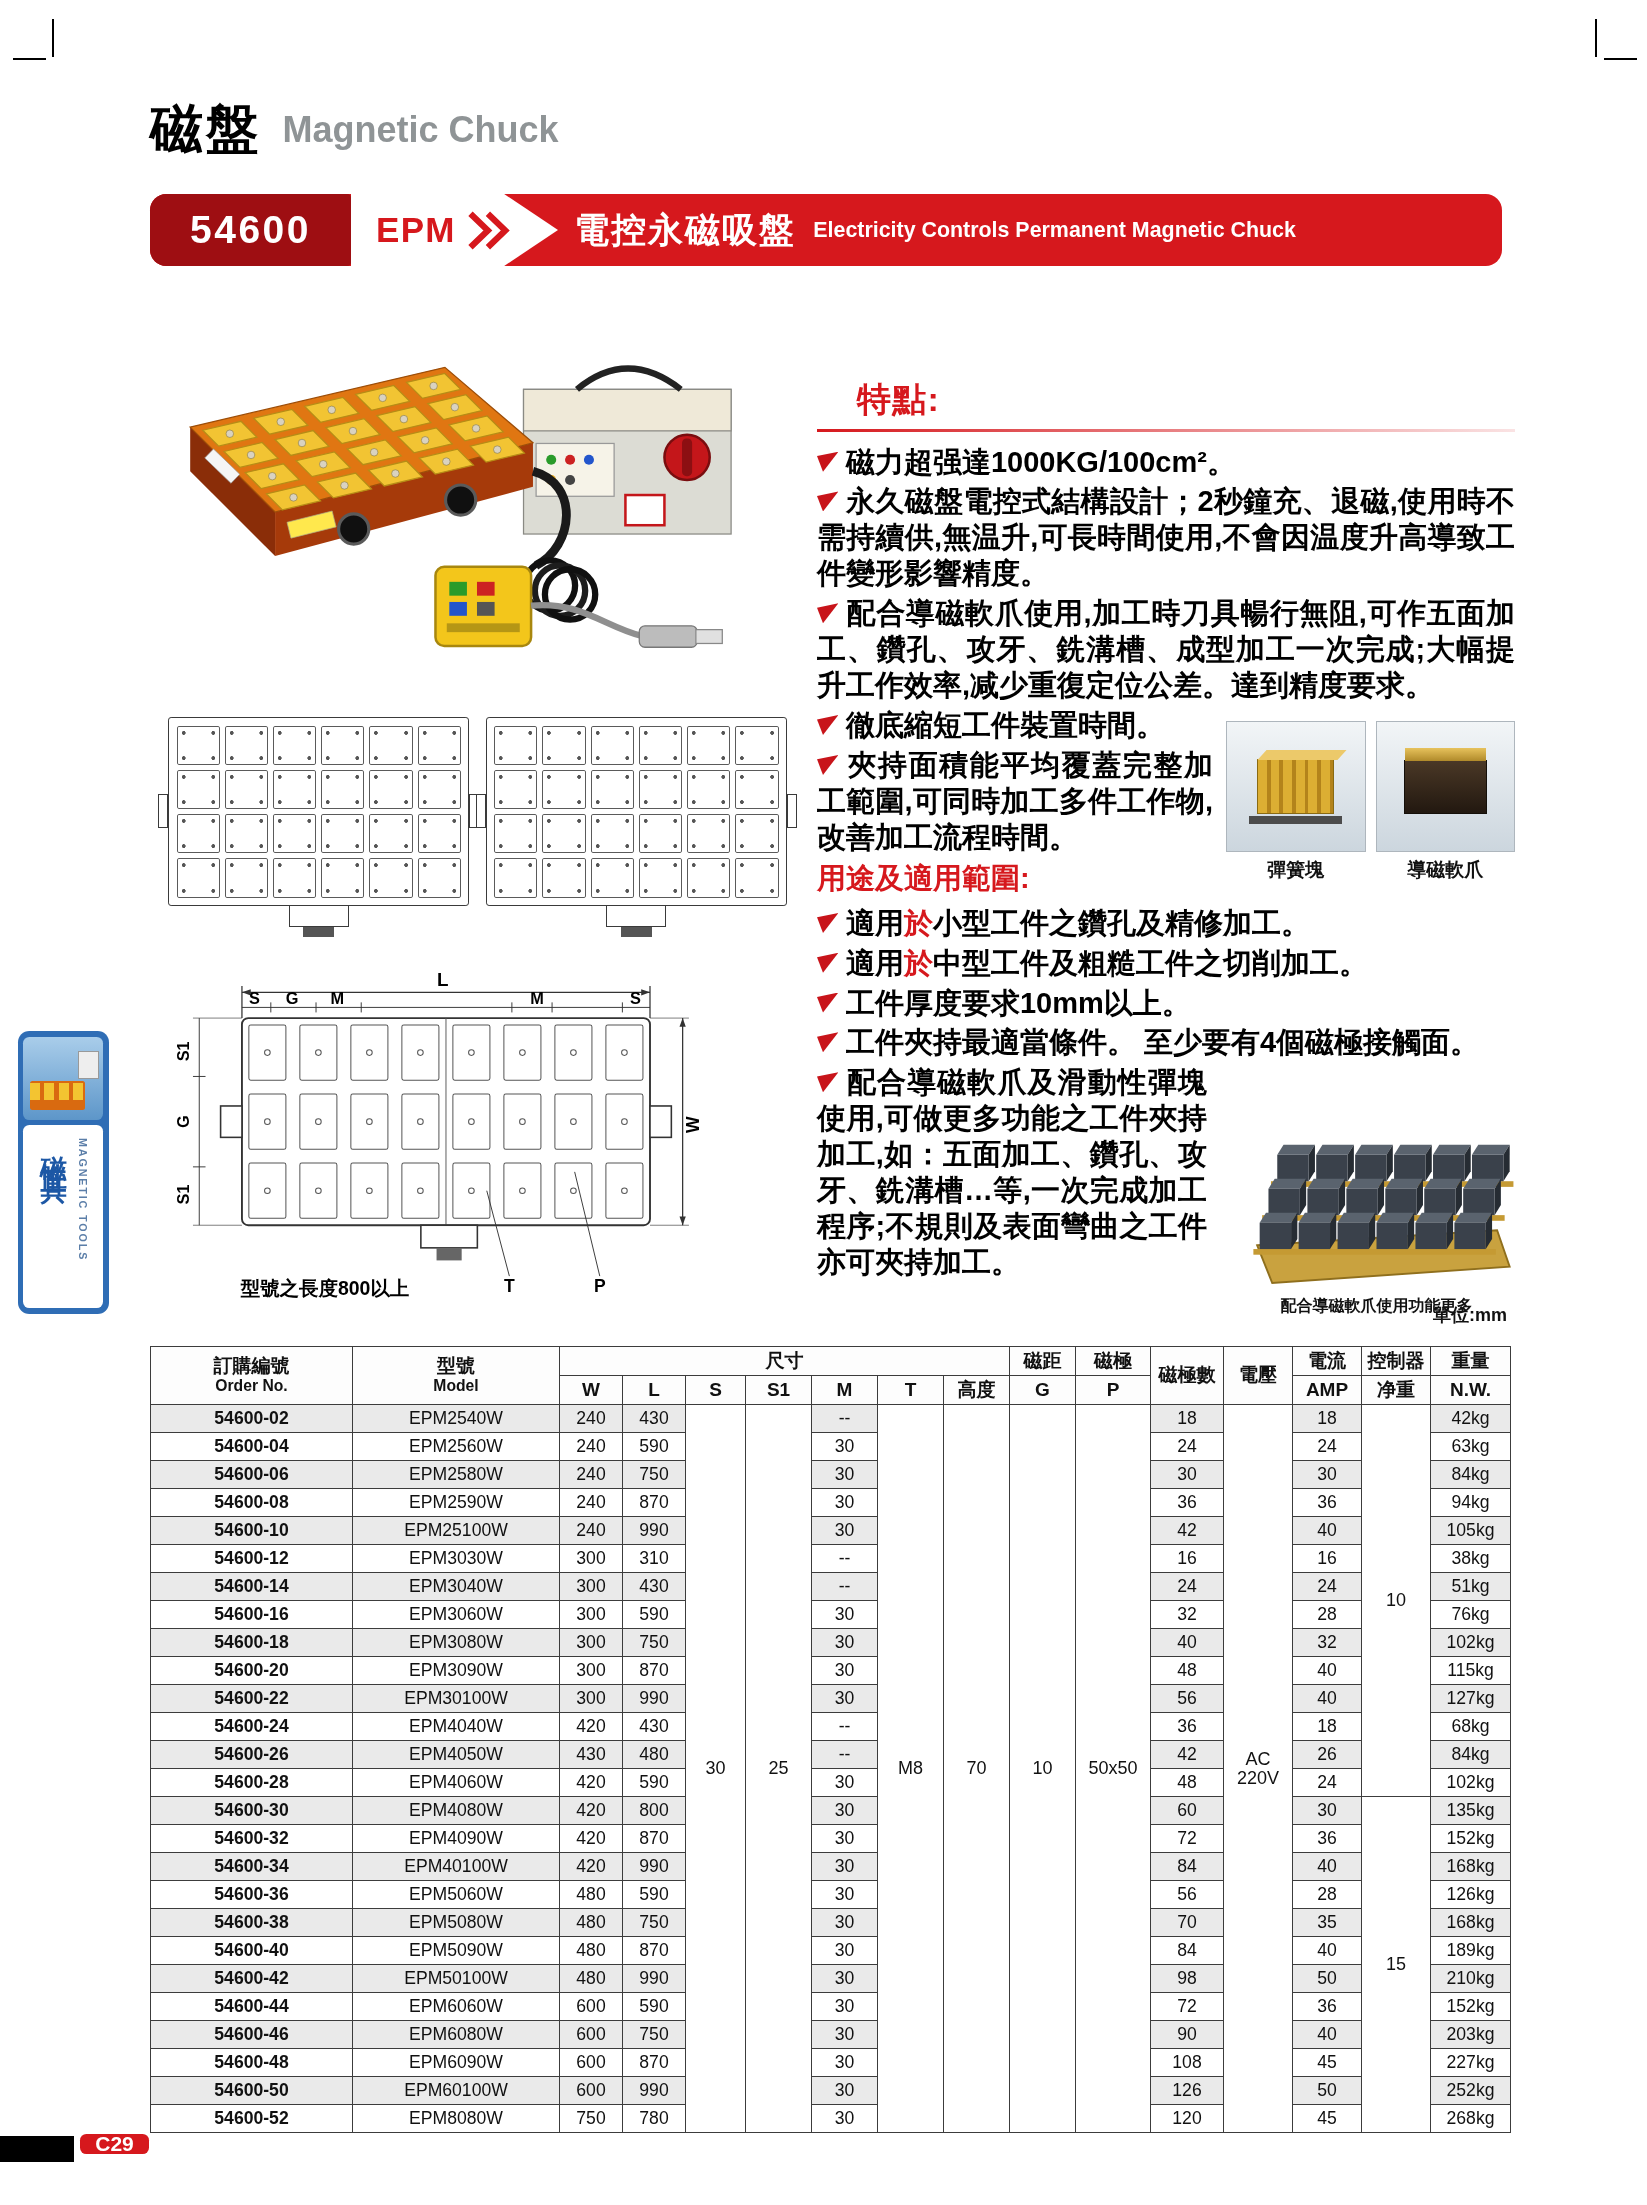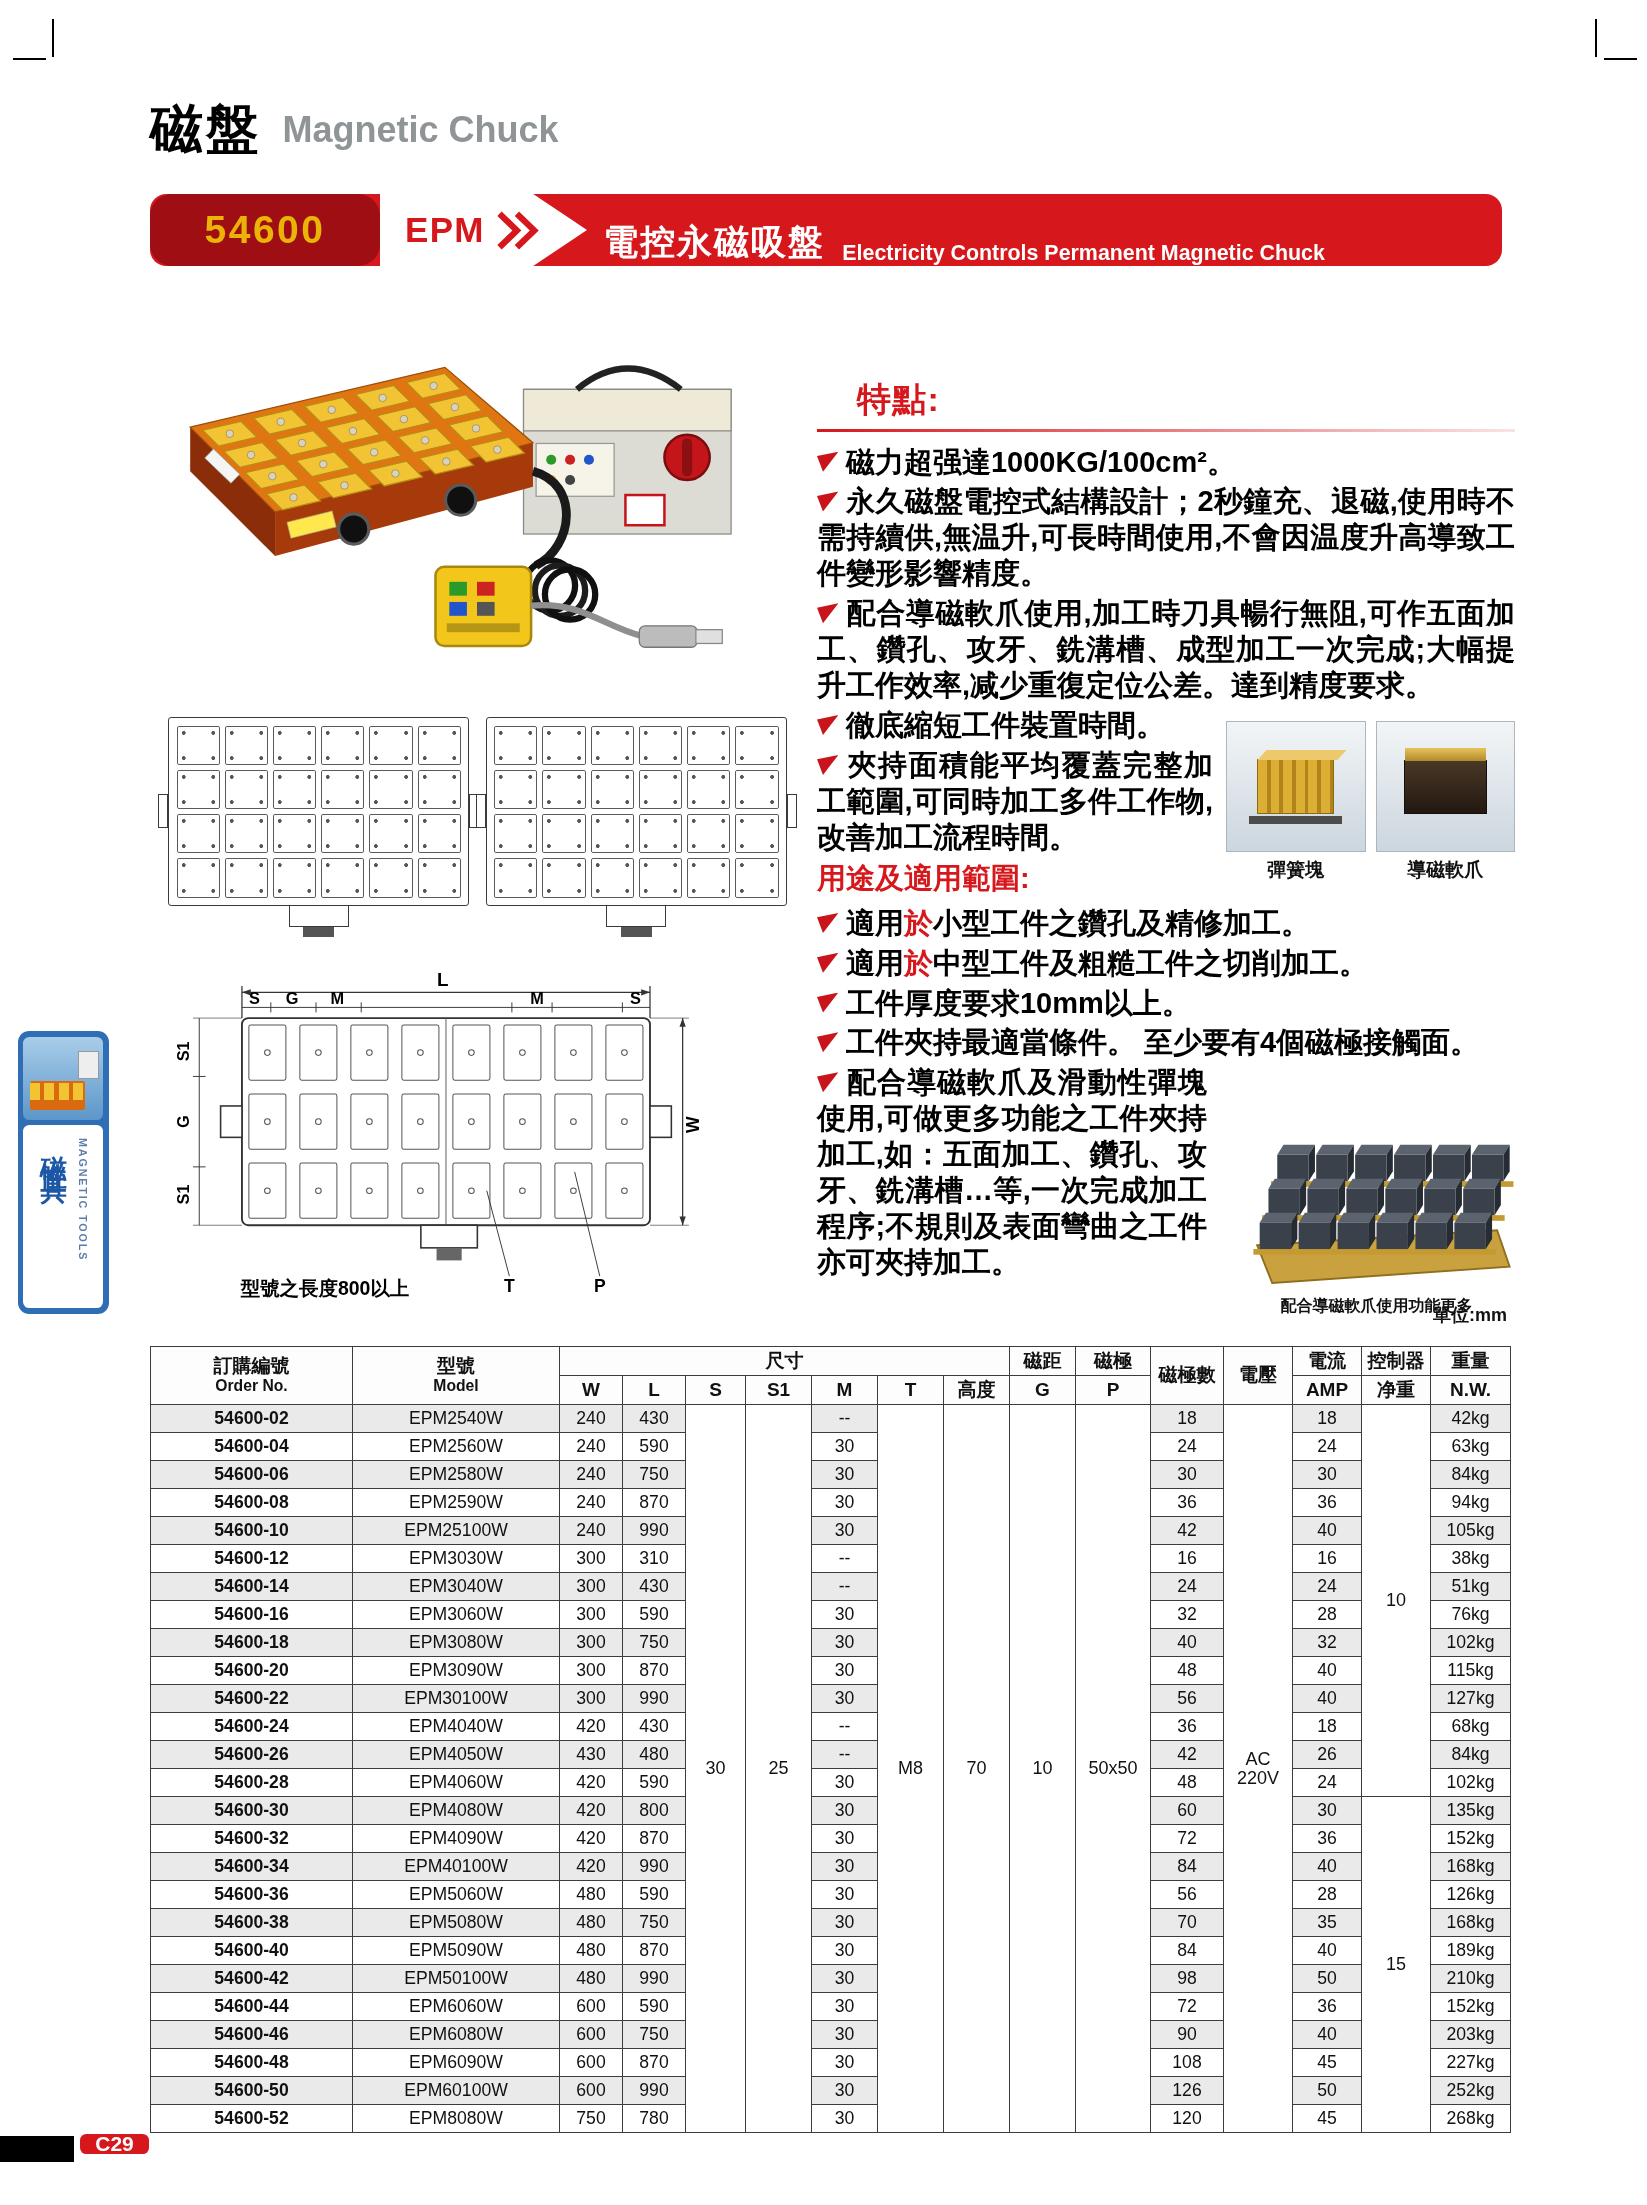--- a/index.html
+++ b/index.html
@@ -7,24 +7,24 @@
   .page { position:relative; width:1648px; height:2205px; background:#fff; overflow:hidden; color:#111; }
   .mark { position:absolute; background:#000; }
 
   
   .title-wrap { position:absolute; left:150px; top:94px; display:flex; align-items:center; gap:21.4px; }
   .title-zh { font-size:53px; font-weight:bold; color:#000; letter-spacing:2.5px; }
   .title-en { font-size:36px; font-weight:bold; color:#8f9496; }
 
   
   .banner { position:absolute; left:150px; top:194px; width:1352px; height:72px; background:#d6181d; border-radius:16.3px; display:flex; align-items:stretch; overflow:hidden; }
-  .banner-code { background:#9e0e12; border-radius:22px; width:230px; display:flex; align-items:center; justify-content:center; color:#eab308; font-size:39px; font-weight:bold; letter-spacing:2.5px; flex-shrink:0; }
+  .banner-code { background:#9e0e12; border-radius:4px; width:201px; display:flex; align-items:center; justify-content:center; color:#ffffff; font-size:39px; font-weight:bold; letter-spacing:2.5px; flex-shrink:0; }
   .banner-epm { background:#fff; clip-path:polygon(0 0, 74% 0, 100% 50%, 74% 100%, 0 100%); width:207px; display:flex; align-items:center; gap:8.8px; padding-left:25px; flex-shrink:0; }
   .banner-epm-label { color:#d6181d; font-size:35px; font-weight:bold; letter-spacing:1.3px; }
-  .banner-text { flex:1; display:flex; align-items:flex-end; gap:17.6px; color:#fff; padding-left:16.3px; }
+  .banner-text { flex:1; display:flex; align-items:center; gap:17.6px; color:#fff; padding-left:16.3px; }
   .banner-zh { font-size:35px; font-weight:bold; letter-spacing:1.9px; }
   .banner-en { font-size:21.4px; font-weight:bold; }
 
   
   .features { position:absolute; left:817px; top:377px; width:698px; }
   .feat-heading { color:#d6181d; font-size:34px; font-weight:bold; letter-spacing:1.3px;margin-left:40px; }
   .feat-underline { height:3.1px; margin:6.3px 0 11.3px 0; background:linear-gradient(to right,#d6181d,rgba(214,24,29,.12)); }
   .feat-item { font-size:29px; line-height:36px; font-weight:600; color:#000; margin-bottom:3.8px; text-align:justify; }
   .bullet { display:inline-block; width:21.4px; height:20px; background:#c8141a; clip-path:polygon(0 22%,100% 0,28% 100%); margin-right:7.5px; }
   .red { color:#d6181d; }

